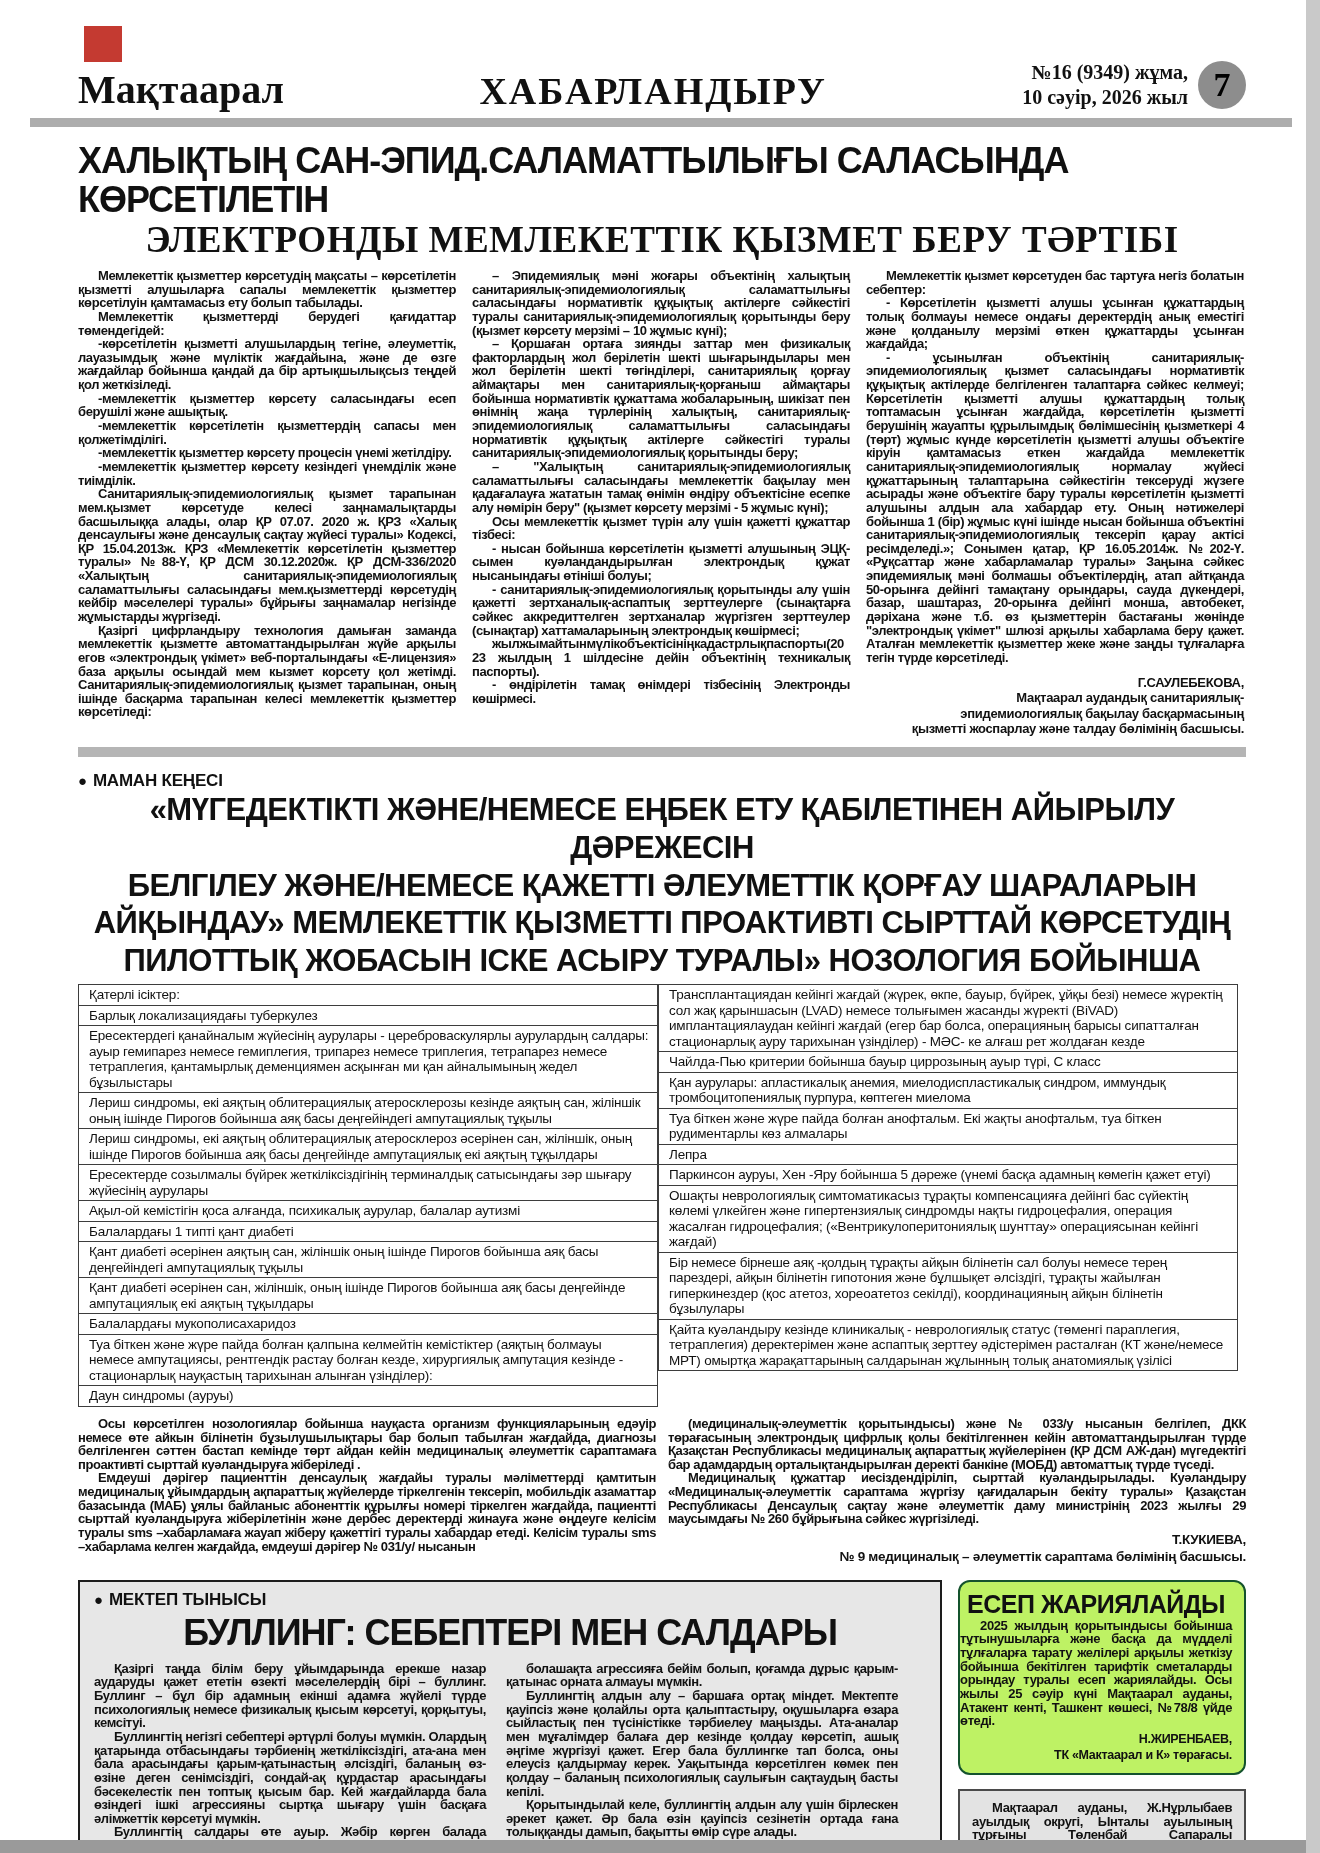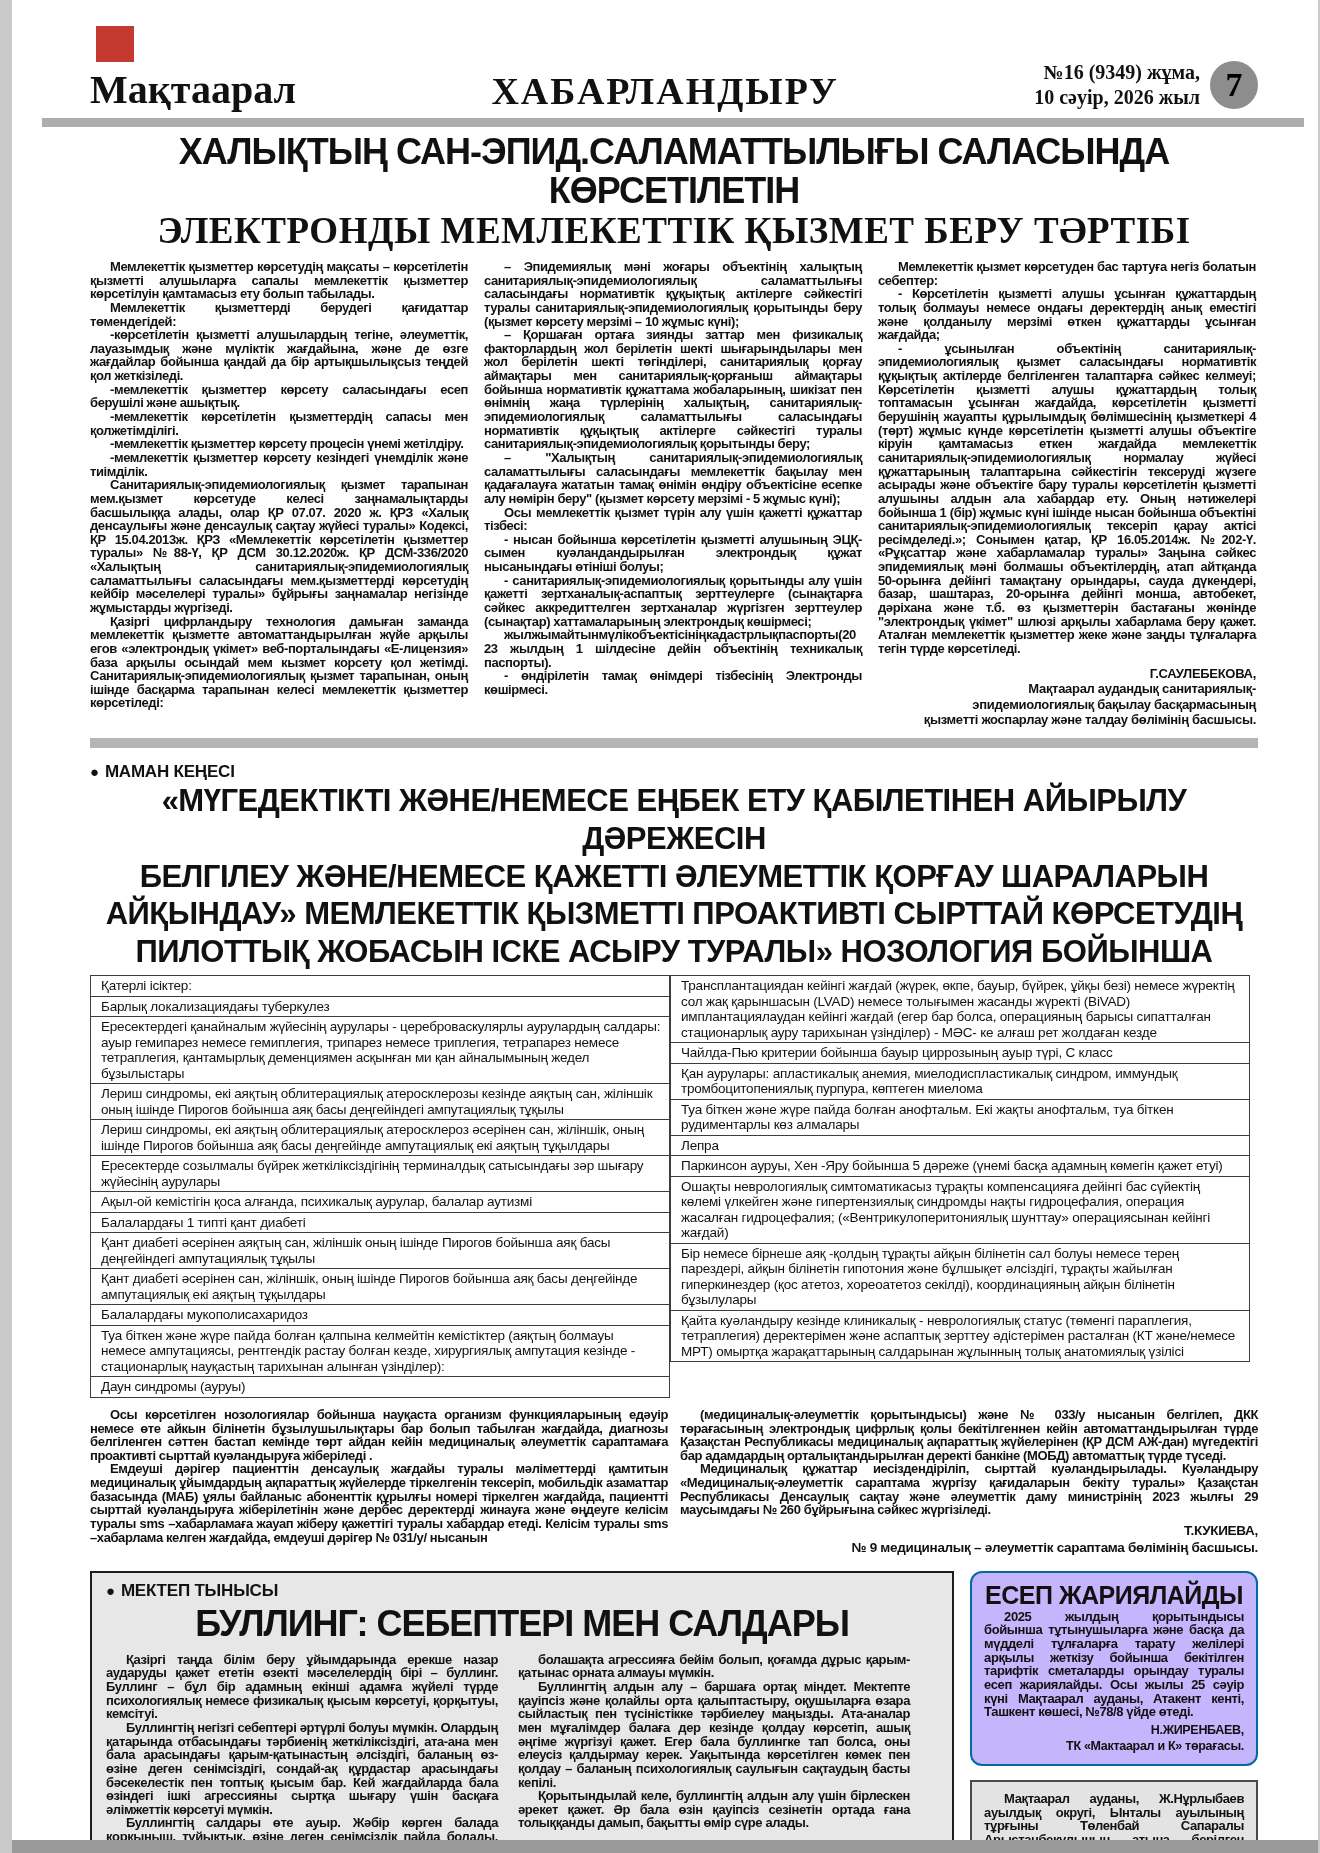--- a/index.html
+++ b/index.html
@@ -3,39 +3,39 @@
 <meta charset="utf-8">
 <style>
   html,body { margin:0; padding:0; }
   body {
     width:1320px; height:1853px; position:relative;
     background:#c9c9c9;
     font-family:"Liberation Sans", sans-serif;
     color:#111;
   }
   .page {
-    position:absolute; left:12px; top:0; width:1306px; height:1853px;
+    position:absolute; left:0; top:0; width:1306px; height:1853px;
     background:#ffffff; overflow:hidden;
   }
   .red-mark { position:absolute; left:84px; top:26px; width:38px; height:36px; background:#c43a31; }
   .content { position:absolute; left:78px; top:0; width:1168px; }
 
   
   .header { display:flex; align-items:flex-end; justify-content:space-between; margin-top:60px; }
   .masthead { font-family:"Liberation Serif", serif; font-weight:bold; font-size:40px; line-height:1; }
   .section-title { font-family:"Liberation Serif", serif; font-weight:bold; font-size:38px; line-height:1; letter-spacing:2px; }
   .issue-block { display:flex; align-items:center; gap:10px; }
   .issue { text-align:right; font-family:"Liberation Serif", serif; font-weight:bold; font-size:20px; line-height:1.25; }
   .page-circle { width:48px; height:48px; border-radius:50%; background:#8d8d8d; color:#000;
     font-family:"Liberation Serif", serif; font-weight:bold; font-size:34px;
     display:flex; align-items:center; justify-content:center; }
   .rule { height:9px; background:#adadad; margin-top:8px; margin-left:-48px; width:1262px; }
 
   
-  .h1a { text-align:center; font-weight:bold; font-size:36px; line-height:1.08; letter-spacing:-1px; margin-top:6px; }
+  .h1a { font-weight:bold; font-size:36px; line-height:1.08; letter-spacing:-1px; margin-top:15px; }
   .h1b { text-align:center; font-family:"Liberation Serif", serif; font-weight:bold; font-size:37px; line-height:1.06; margin-top:0; letter-spacing:0.5px; }
   .cols3 { display:flex; gap:16px; margin-top:10px; height:470px; overflow:hidden; }
   .col { width:378px; }
   .bodytext p {
     margin:0; text-indent:20px; text-align:justify;
     font-size:13px; line-height:1.05; font-weight:bold; letter-spacing:-0.4px;
     overflow-wrap:anywhere;
   }
   .sig { text-align:right; font-weight:bold; font-size:13px; line-height:1.2; margin-top:10px; letter-spacing:-0.3px; }
   .endbar { height:10px; background:#b5b5b5; margin-top:8px; }
@@ -56,21 +56,21 @@
   .acol { width:578px; }
   .sig2 { text-align:right; font-weight:bold; font-size:13.5px; line-height:1.25; margin-top:6px; letter-spacing:-0.3px; }
 
   
   .bottom { display:flex; gap:16px; margin-top:14px; }
   .school-box { width:844px; border:2px solid #1d1d1d; background:#e7e7e7; padding:8px 14px 12px 14px; }
   .school-headline { text-align:center; font-weight:bold; font-size:36px; letter-spacing:-1px; margin-top:2px; }
   .school-cols { display:flex; gap:20px; margin-top:8px; }
   .school-col { width:392px; }
   .right-rail { width:292px; display:flex; flex-direction:column; gap:14px; }
-  .report-box { border:2px solid #0369a1; border-radius:12px; background:#c4b5fd; padding:8px 12px 10px 12px; }
+  .report-box { border:2px solid #14532d; border-radius:12px; background:#bef264; padding:8px 12px 10px 0; }
   .report-title { text-align:center; font-weight:bold; font-size:25px; letter-spacing:-0.5px; }
   .notice-box { border:2px solid #4a4a4a; background:#e3e3e3; padding:10px 12px; }
   .sig3 { text-align:right; font-weight:bold; font-size:12.5px; line-height:1.25; margin-top:4px; letter-spacing:-0.3px; }
 
   .bottom-strip { position:absolute; left:0; top:1840px; width:1306px; height:13px; background:#9a9a9a; }
 </style>
 </head>
 <body>
 
 <div class="page">

